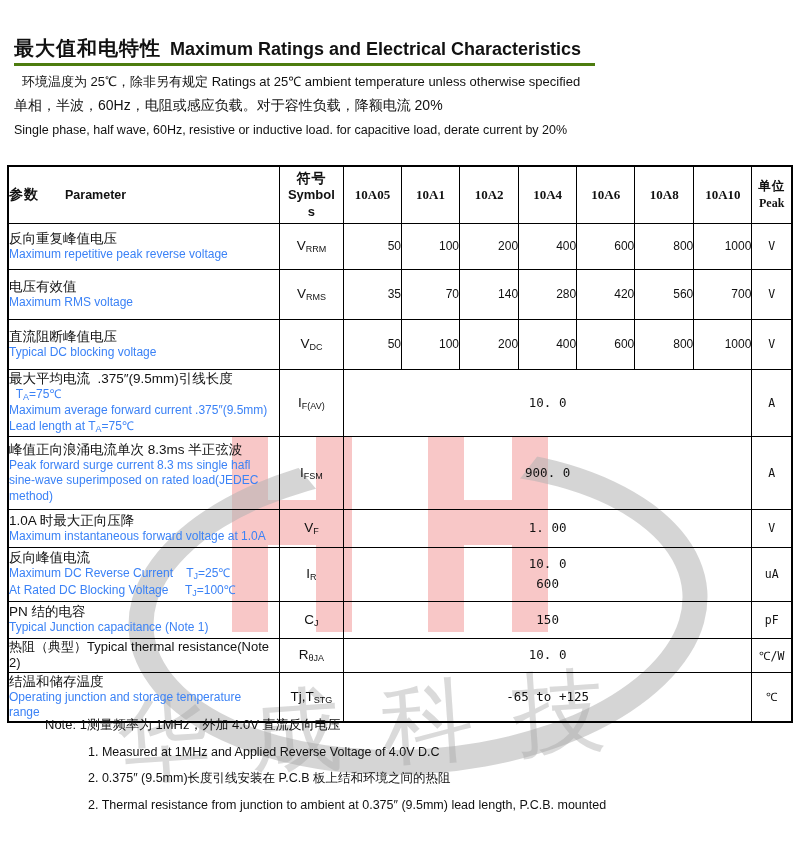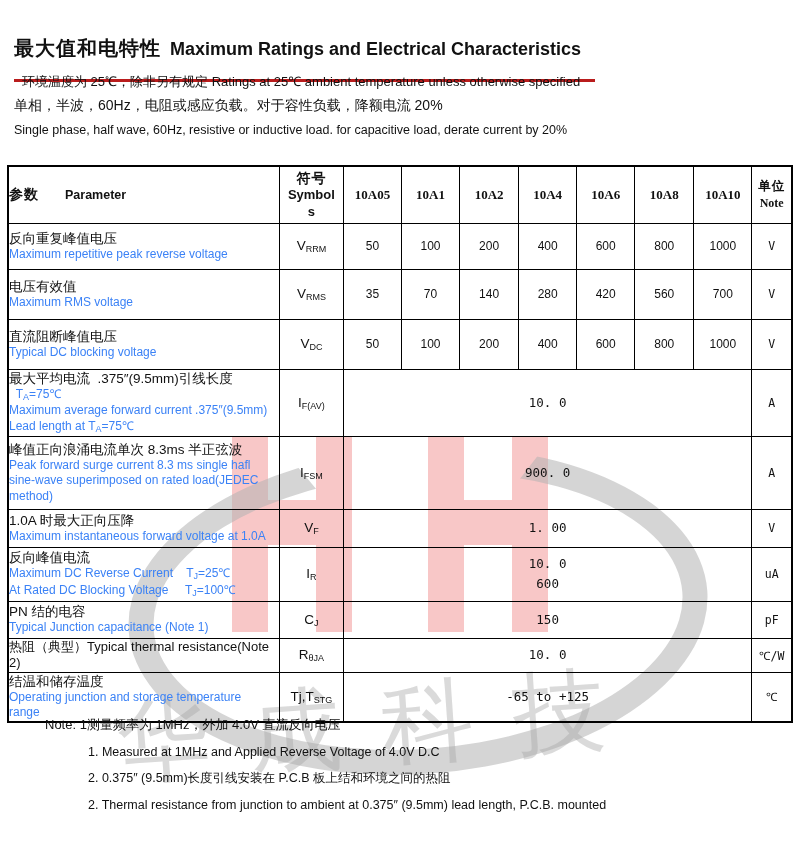--- a/index.html
+++ b/index.html
@@ -23,21 +23,21 @@
     position:absolute; left:118px; top:698px; width:640px;
     font-family:"DejaVu Serif", serif;
     font-size:92px; line-height:1; letter-spacing:40px; white-space:nowrap;
     color:rgba(168,168,168,0.42); transform:rotate(-4deg); transform-origin:left center;
   }
 
   
   .content { position:absolute; inset:0; z-index:2; }
   .title {
     position:absolute; left:14px; top:26px; margin:0;
-    border-bottom:3px solid #b91c1c; padding:0 14px 16px 0; white-space:nowrap;
+    border-bottom:3px solid #4d7c0f; padding:0 14px 0 0; white-space:nowrap;
   }
   .title .t-zh { font-family:"DejaVu Serif", serif; font-weight:bold; font-size:20px; letter-spacing:1px; }
   .title .t-en { font-family:"Liberation Sans", sans-serif; font-weight:bold; font-size:18px; }
   .intro-1 { position:absolute; left:22px; top:72px;  font-size:13px; margin:0; }
   .intro-2 { position:absolute; left:14px; top:97px;  font-size:14px; margin:0; }
   .intro-3 { position:absolute; left:14px; top:123px; font-size:12.5px; margin:0; }
 
   
   table.ratings {
     position:absolute; left:7px; top:165px; width:786px;
@@ -55,21 +55,21 @@
   .h-model { font-family:"Liberation Serif", serif; font-weight:bold; font-size:13px; text-align:center; }
   .h-unit  { font-family:"Liberation Serif", serif; font-weight:bold; font-size:12px; text-align:center; line-height:1.35; }
   .h-unit .zh-b { font-family:"Liberation Sans", sans-serif; font-size:12.5px; font-weight:bold; letter-spacing:1px; }
 
   .p-cell { text-align:left; padding:2px 4px 2px 12px; vertical-align:middle; line-height:1.28; }
   .p-cell .zh  { font-size:13.5px; color:#111; white-space:pre-wrap; }
   .p-cell .en  { font-size:12px;   color:#3b82f6; white-space:pre-wrap; }
   .p-cell .mix { font-size:13px;   color:#111; white-space:pre-wrap; }
   .sym-cell { text-align:center; font-size:13.5px; vertical-align:middle; }
   sub { font-size:9px; vertical-align:-2px; }
-  .val-cell  { text-align:center; font-size:12px; vertical-align:middle; }
+  .val-cell  { text-align:right; font-size:12px; vertical-align:middle; }
   .merged-cell { text-align:center; font-family:"DejaVu Sans Mono", monospace; font-size:12.5px; vertical-align:middle; line-height:1.6; }
   .unit-cell { text-align:center; font-family:"DejaVu Sans Mono", monospace; font-size:11.5px; vertical-align:middle; }
 
   
   .notes { position:absolute; left:0; top:716px; width:800px; }
   .note-head { margin:0 0 0 45px; font-size:13px; }
   .note-item { margin:11px 0 0 88px; font-size:12.5px; white-space:pre-wrap; }
 </style>
 </head>
 <body>
@@ -122,21 +122,21 @@
             </th>
             <th class="h-model">10A05</th>
             <th class="h-model">10A1</th>
             <th class="h-model">10A2</th>
             <th class="h-model">10A4</th>
             <th class="h-model">10A6</th>
             <th class="h-model">10A8</th>
             <th class="h-model">10A10</th>
             <th class="h-unit">
               <div class="zh-b">单位</div>
-              <div>Note</div>
+              <div>Peak</div>
             </th>
           </tr>
           <tr style="height: 46px;">
             <td class="p-cell">
               <div class="zh">反向重复峰值电压</div>
               <div class="en">Maximum repetitive peak reverse voltage</div>
             </td>
             <td class="sym-cell">V<sub>RRM</sub></td>
             <td class="val-cell">50</td>
             <td class="val-cell">100</td>

